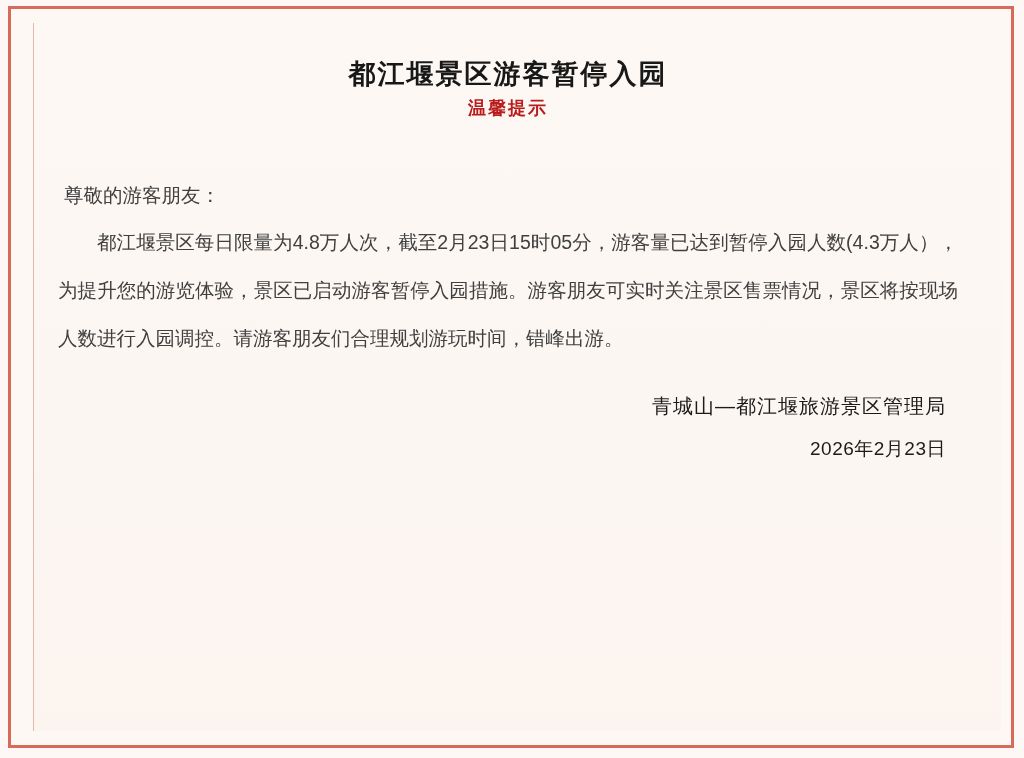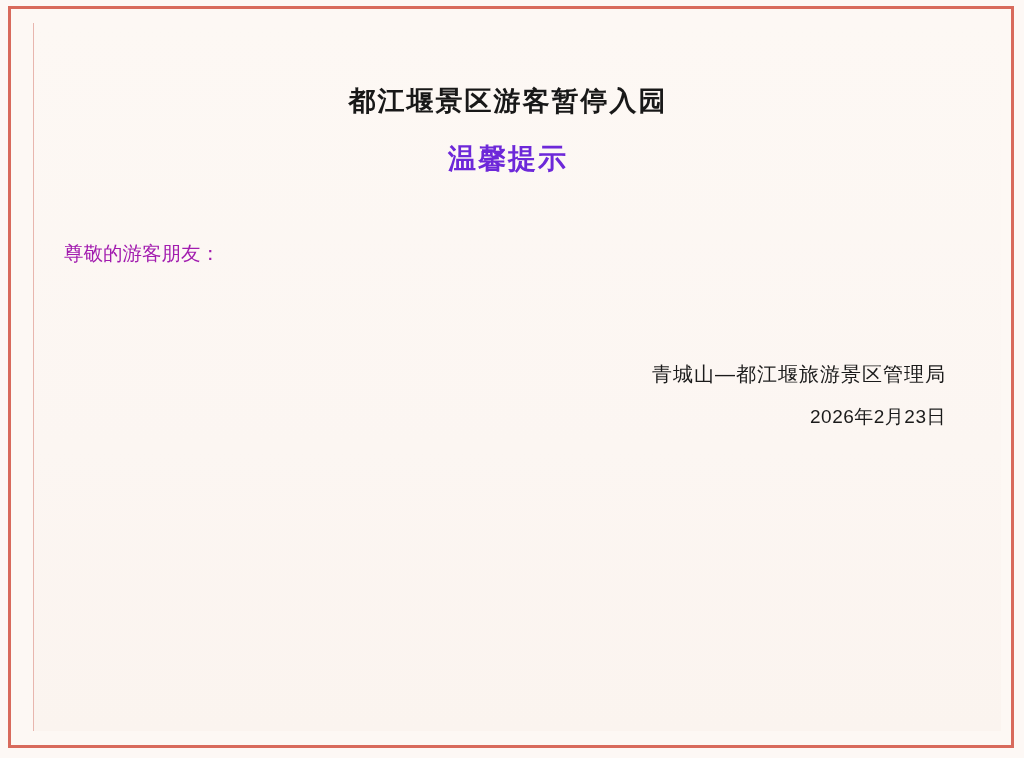--- a/index.html
+++ b/index.html
@@ -41,71 +41,70 @@
     position: absolute;
     left: 0;
     top: 0;
     width: 1024px;
     height: 758px;
   }
 
   .content {
     position: absolute;
     left: 40px;
-    top: 47px;
+    top: 20px;
     width: 944px;
     height: 680px;
     box-sizing: border-box;
     padding: 10px 26px 10px 18px;
   }
 
   .title-block {
     text-align: center;
     margin-top: 24px;
   }
   .title-line1 {
     font-size: 27px;
     font-weight: bold;
     letter-spacing: 2px;
     color: #181818;
     line-height: 1.5;
   }
   .title-line2 {
-    font-size: 28px;
+    font-size: 18px;
     font-weight: bold;
     letter-spacing: 2px;
-    color: #6d28d9;
+    color: #b91c1c;
     line-height: 1.5;
-    margin-top: 16px;
   }
 
   .body-block {
     margin-top: 50px;
     font-size: 19.5px;
     line-height: 2.45;
-    color: #a21caf;
+    color: #404040;
     font-family: "Liberation Sans", "DejaVu Sans", sans-serif;
   }
   .salutation {
     padding-left: 6px;
   }
   .para {
     text-indent: 2em;
     text-align: justify;
   }
   .para + .para {
     margin-top: 0;
   }
   .contact {
     text-indent: 2em;
     margin-top: 4px;
   }
 
   .signature-block {
-    margin-top: 78px;
+    margin-top: 24px;
     text-align: right;
     padding-right: 12px;
     font-family: "Liberation Sans", "DejaVu Sans", sans-serif;
   }
   .sign-org {
     font-size: 20px;
     line-height: 1.9;
     letter-spacing: 1px;
   }
   .sign-date {
@@ -126,20 +125,21 @@
   <div class="content">
 
     <div class="title-block">
       <div class="title-line1">都江堰景区游客暂停入园</div>
       <div class="title-line2">温馨提示</div>
     </div>
 
     <div class="body-block">
       <div class="salutation">尊敬的游客朋友：</div>
 
+      <div class="para">都江堰景区每日限量为4.8万人次，截至2月23日15时05分，游客量已达到暂停入园人数(4.3万人），为提升您的游览体验，景区已启动游客暂停入园措施。游客朋友可实时关注景区售票情况，景区将按现场人数进行入园调控。请游客朋友们合理规划游玩时间，错峰出游。</div>
 
 
     </div>
 
     <div class="signature-block">
       <div class="sign-org">青城山—都江堰旅游景区管理局</div>
       <div class="sign-date">2026年2月23日</div>
     </div>
 
   </div>

